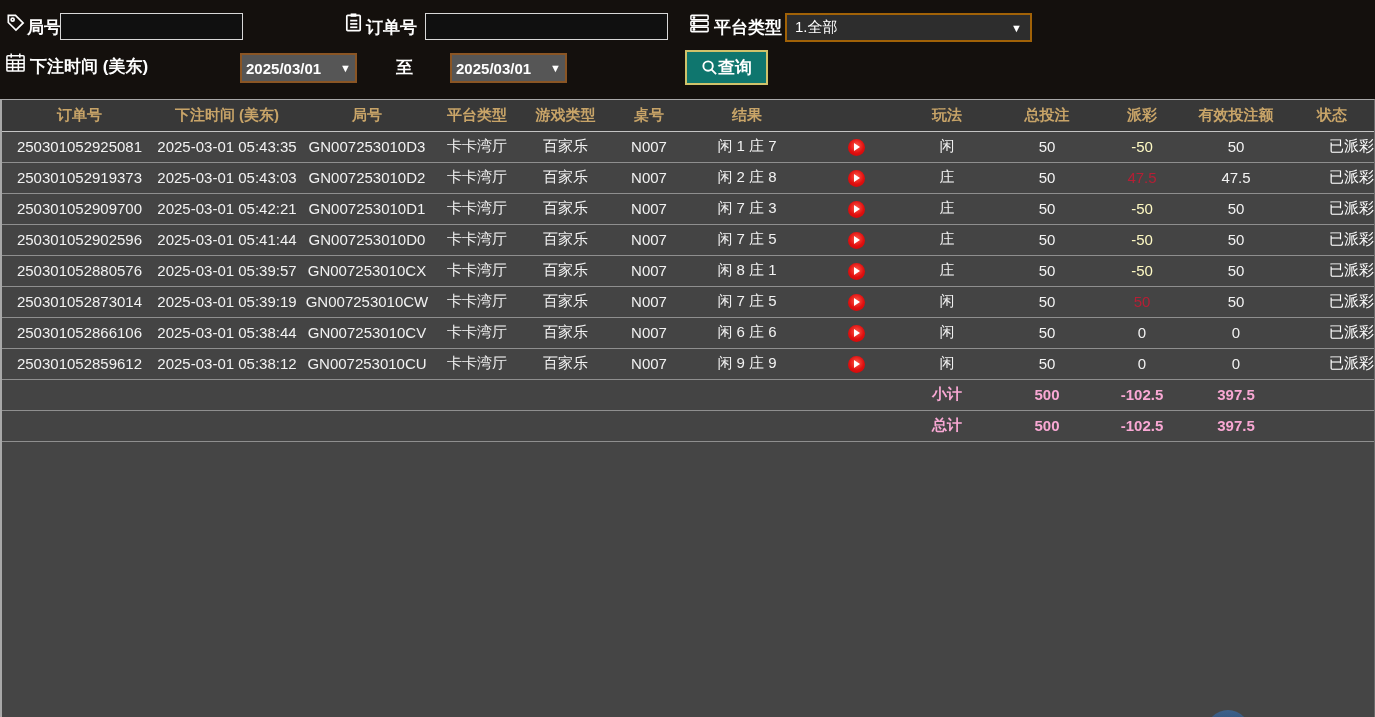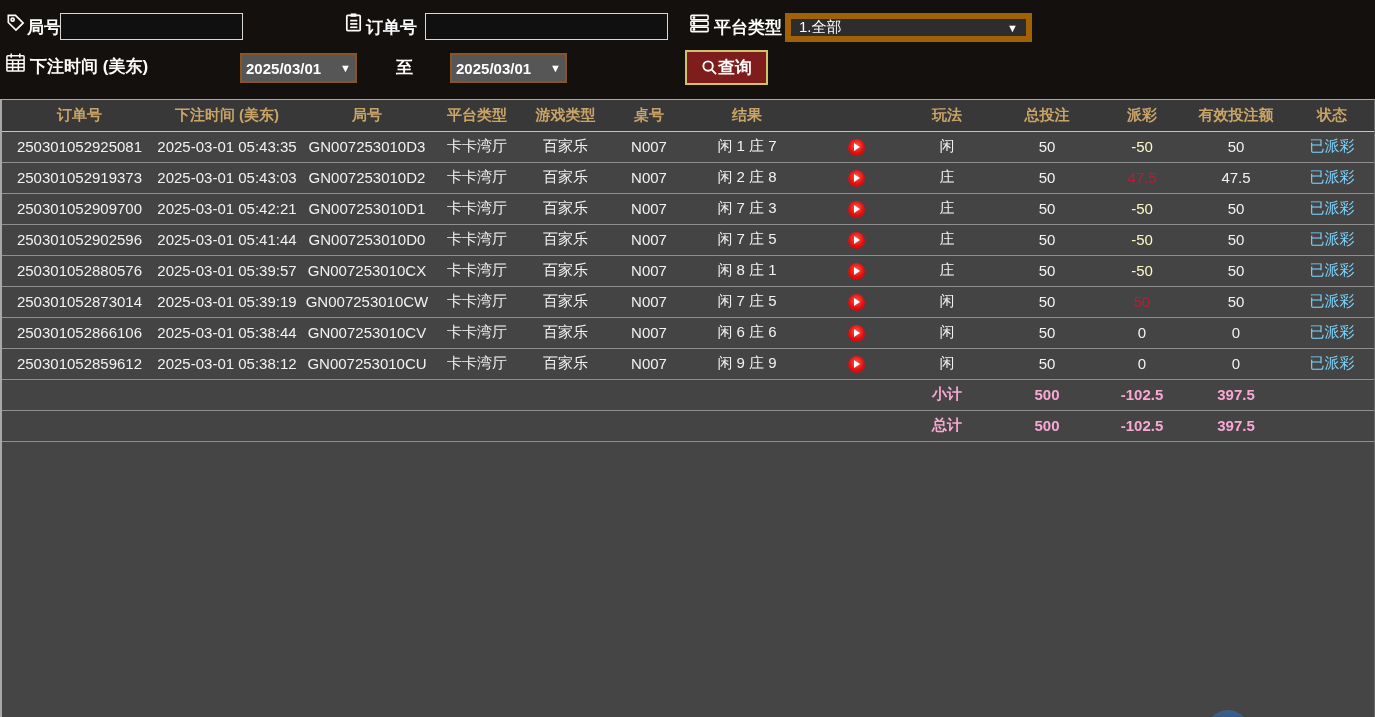--- a/index.html
+++ b/index.html
@@ -18,31 +18,31 @@
   .txt-input {
     position:absolute; background:#101010; border:1px solid #d8d8d8;
     color:#ffffff; font-size:15px; padding:0 6px; outline:none;
     font-family:"Liberation Sans", sans-serif;
   }
   .select-box {
     position:absolute; display:flex; align-items:center; cursor:pointer;
   }
   .platform-select {
     left:785px; top:13px; width:247px; height:29px;
-    background:#2d2d2d; border:6px solid #a16207; padding:0 8px;
+    background:#2d2d2d; border:2px solid #a16207; padding:0 8px;
     justify-content:space-between; font-size:15px; color:#ffffff;
   }
   .date-select {
     width:117px; height:30px; background:#565656; border:2px solid #8a5524;
     justify-content:center; font-size:15px; font-weight:bold; color:#ffffff; gap:19px;
   }
   .arrow { font-size:11px; color:#ffffff; }
   .query-btn {
     position:absolute; left:685px; top:50px; width:83px; height:35px;
-    background:#7f1d1d; border:2px solid #cfc26a; color:#ffffff;
+    background:#0f766e; border:2px solid #cfc26a; color:#ffffff;
     font-size:17px; font-weight:bold; display:flex; align-items:center;
     justify-content:center; cursor:pointer;
     font-family:"Liberation Sans", sans-serif;
   }
   .query-btn svg { width:17px; height:17px; }
   
   .table-wrap {
     position:absolute; top:99px; left:0; width:1375px; height:618px;
     background:#454545; border-left:2px solid #a8a8a8; border-top:1px solid #a8a8a8;
     border-right:1px solid #6a6a6a;
@@ -53,21 +53,21 @@
     border-bottom:1px solid #c4c4c4; text-align:center; white-space:nowrap; overflow:hidden;
   }
   td {
     height:31px; font-size:15px; color:#f2f2f2; text-align:center;
     border-bottom:1px solid #8f8f8f; white-space:nowrap; overflow:hidden;
     background:#444444;
   }
   .pay-green { color:#fef9c3; }
   .pay-red   { color:#b51f35; }
   .pay-plain { color:#f2f2f2; }
-  .status-paid { color:#7dd3fc; }
+  .status-paid { color:#ffffff;text-align:right; }
   tr.summary td { color:#f9a8d4; font-weight:bold; }
   .play-btn {
     display:inline-block; width:17px; height:17px; border-radius:50%;
     background:radial-gradient(circle at 50% 40%, #ff5a4a 0%, #e00f0f 55%, #c40606 100%);
     position:relative; cursor:pointer; vertical-align:middle;
   }
   .play-btn .tri {
     position:absolute; left:6px; top:4.5px; width:0; height:0;
     border-left:6px solid #ffffff; border-top:4px solid transparent; border-bottom:4px solid transparent;
   }

